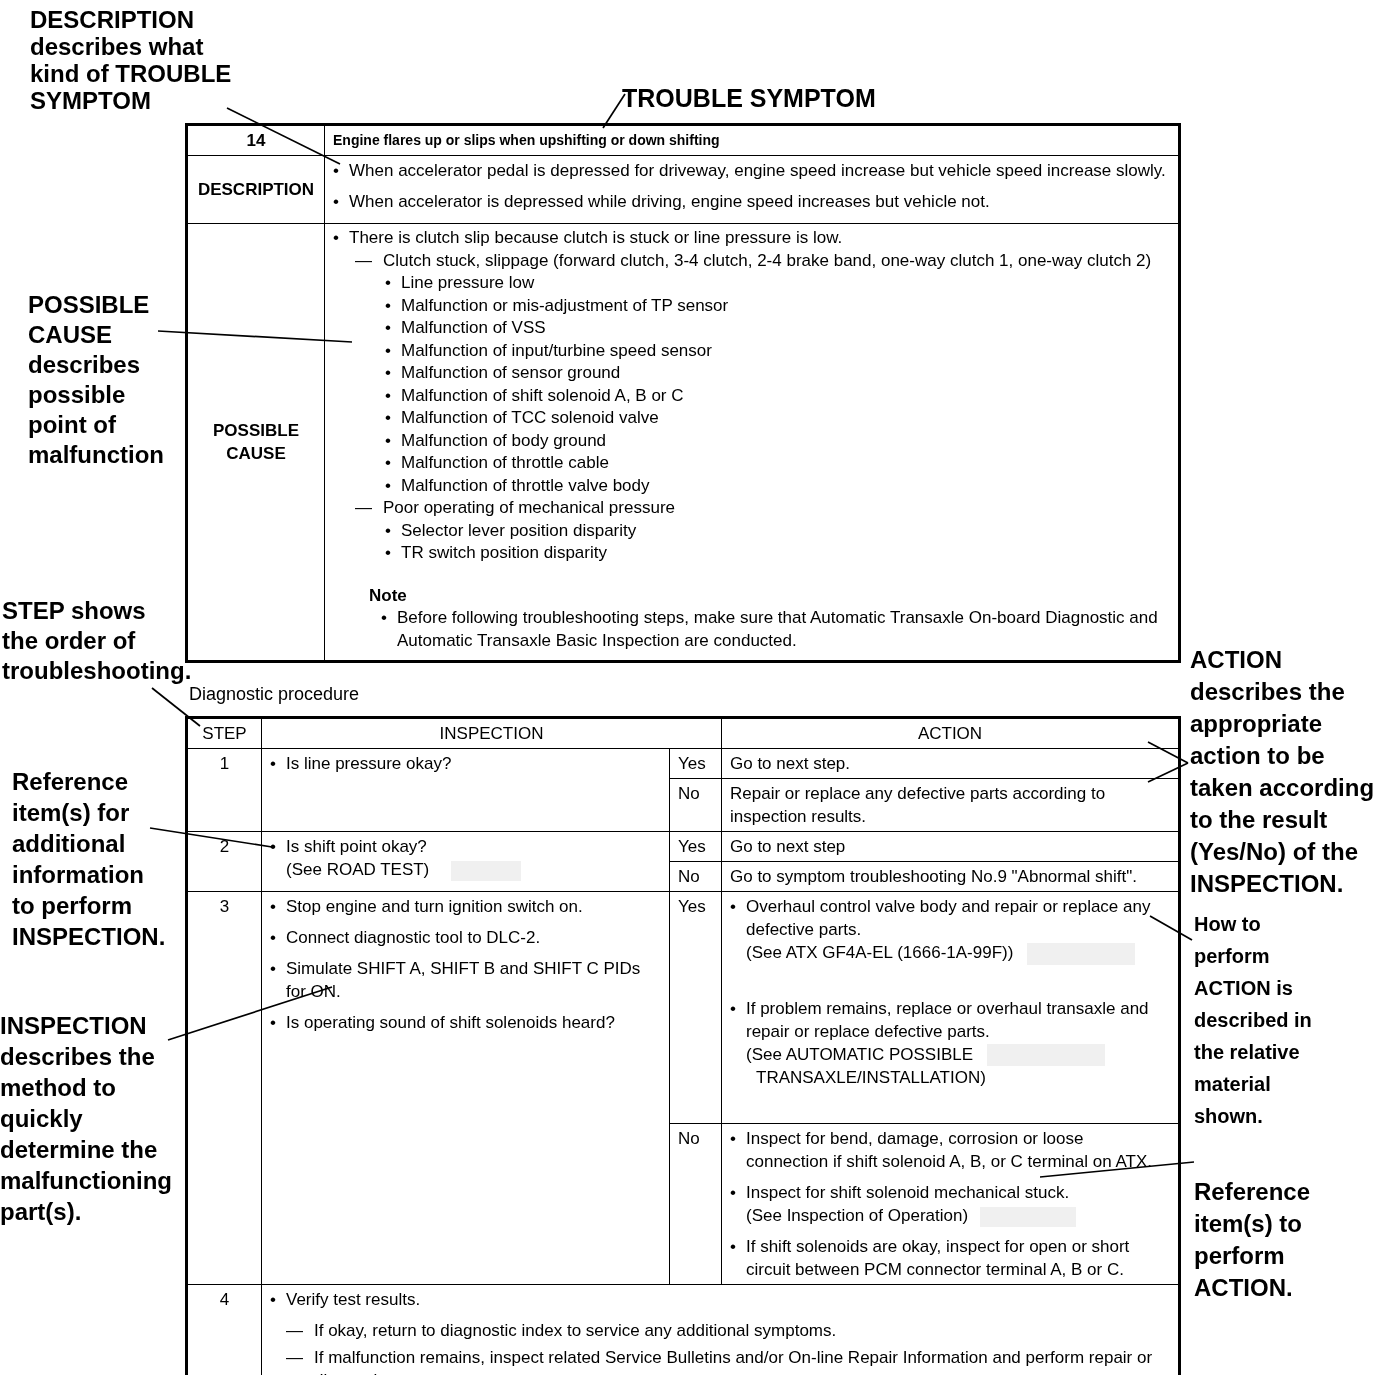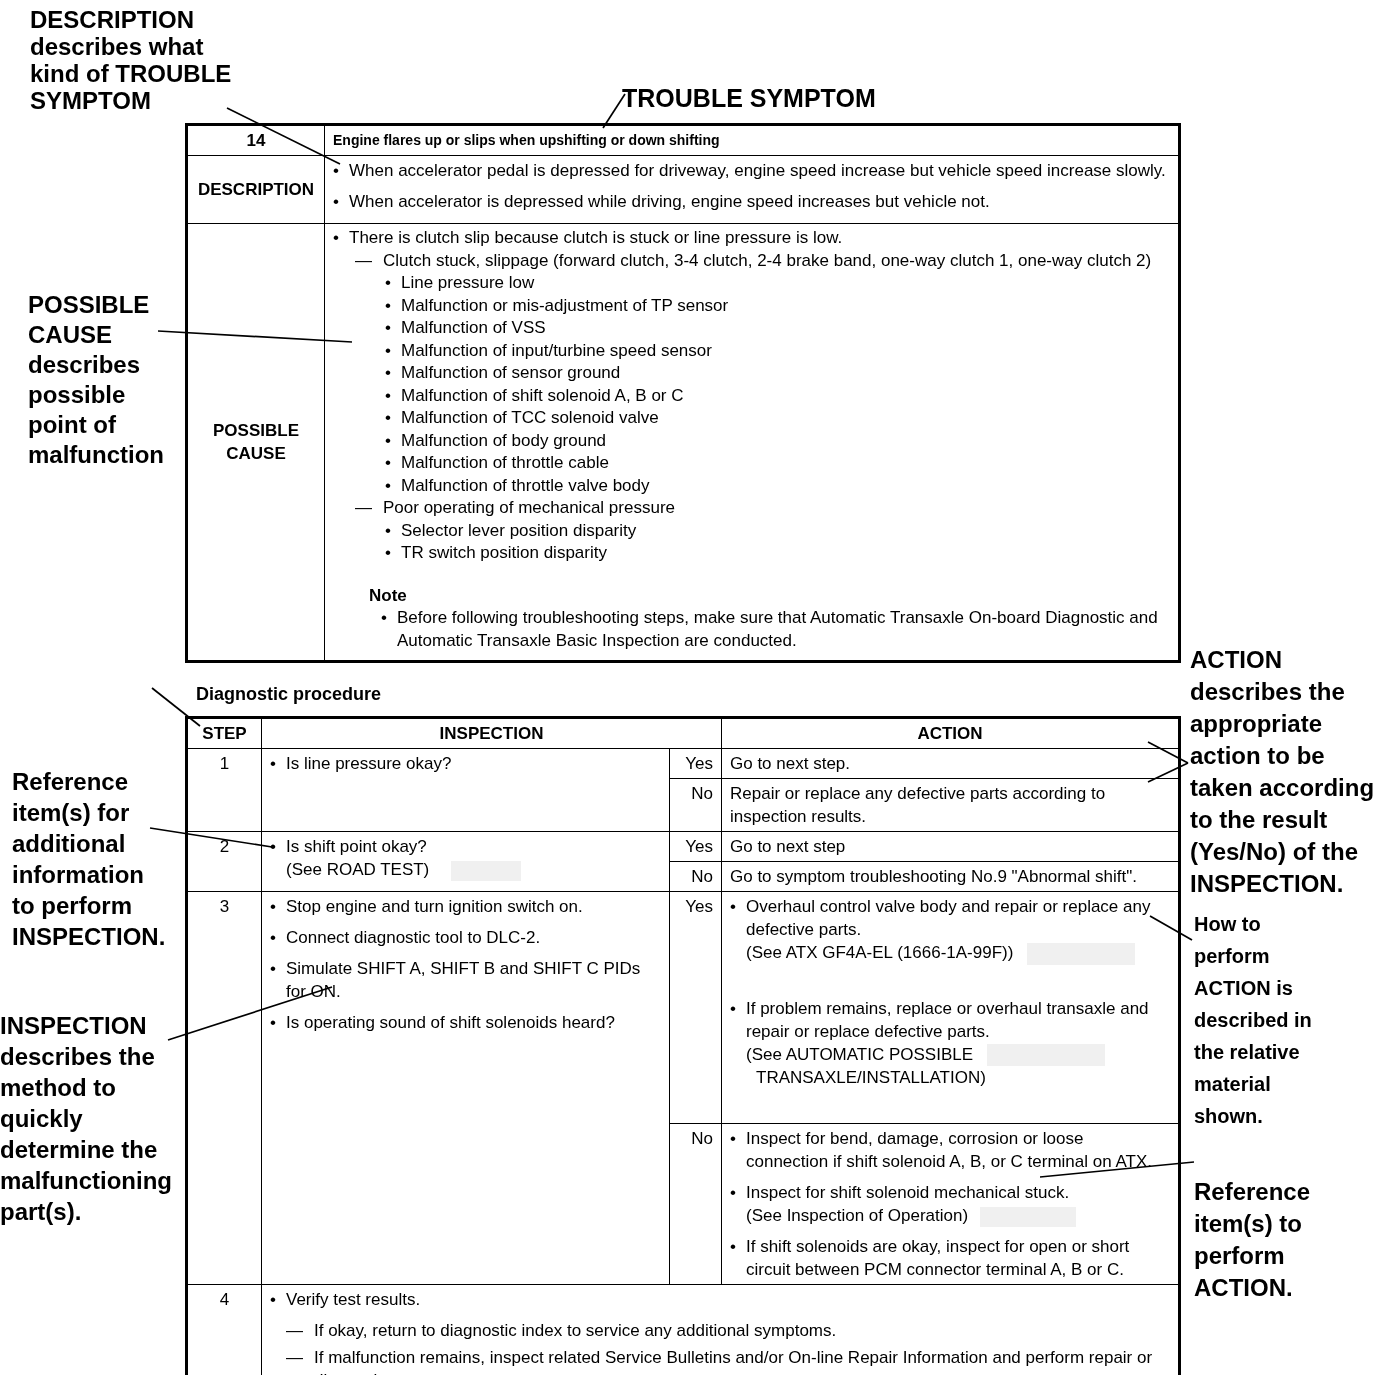--- a/index.html
+++ b/index.html
@@ -13,27 +13,27 @@
   .mid{vertical-align:middle !important;white-space:pre-line;}
   .bold{font-weight:bold;}
   .li{display:flex;}
   .li .b{flex:0 0 16px;}
   .li .d{flex:0 0 28px;}
   .ind2{margin-left:22px;}
   .ind3{margin-left:52px;}
   .gap{margin-top:8px;}
   .note-wrap{margin-left:36px;margin-top:20px;}
   .note-wrap .li{margin-left:12px;}
-  .hdr td{font-weight:bold;text-align:center;padding:2px;height:22px;}
+  .hdr td{font-weight:normal;text-align:center;padding:2px;height:22px;}
   .stepnum{text-align:center;padding-top:4px;}
-  .yn{text-align:right;}
+  .yn{text-align:left;}
   .ref{margin-left:16px;}
   .ref2{margin-left:26px;}
   .redact{display:inline-block;background:#f0f0f0;vertical-align:middle;}
-  .diag-title{position:absolute;left:196px;top:684px;font-weight:bold;font-size:18px;z-index:2;}
+  .diag-title{position:absolute;left:189px;top:684px;font-weight:normal;font-size:18px;z-index:2;}
 </style>
 </head>
 <body>
 
 <div class="page">
 
   <svg class="leaders" width="1398" height="1375">
     <line x1="227" y1="108" x2="340" y2="164" stroke="#000" stroke-width="1.7"></line>
     <line x1="603" y1="128" x2="625" y2="94" stroke="#000" stroke-width="1.7"></line>
     <line x1="158" y1="331" x2="352" y2="342" stroke="#000" stroke-width="1.7"></line>
@@ -50,20 +50,23 @@
 describes what
 kind of TROUBLE
 SYMPTOM</div>
   <div class="ann" style="left:622px;top:84px;font-size:25px;">TROUBLE SYMPTOM</div>
   <div class="ann" style="left:28px;top:290px;font-size:24px;line-height:30px;">POSSIBLE
 CAUSE
 describes
 possible
 point of
 malfunction</div>
+  <div class="ann" style="left:2px;top:596px;font-size:24px;line-height:30px;">STEP shows
+the order of
+troubleshooting.</div>
   <div class="ann" style="left:12px;top:766px;font-size:24px;line-height:31px;">Reference
 item(s) for
 additional
 information
 to perform
 INSPECTION.</div>
   <div class="ann" style="left:0px;top:1010px;font-size:24px;line-height:31px;">INSPECTION
 describes the
 method to
 quickly

